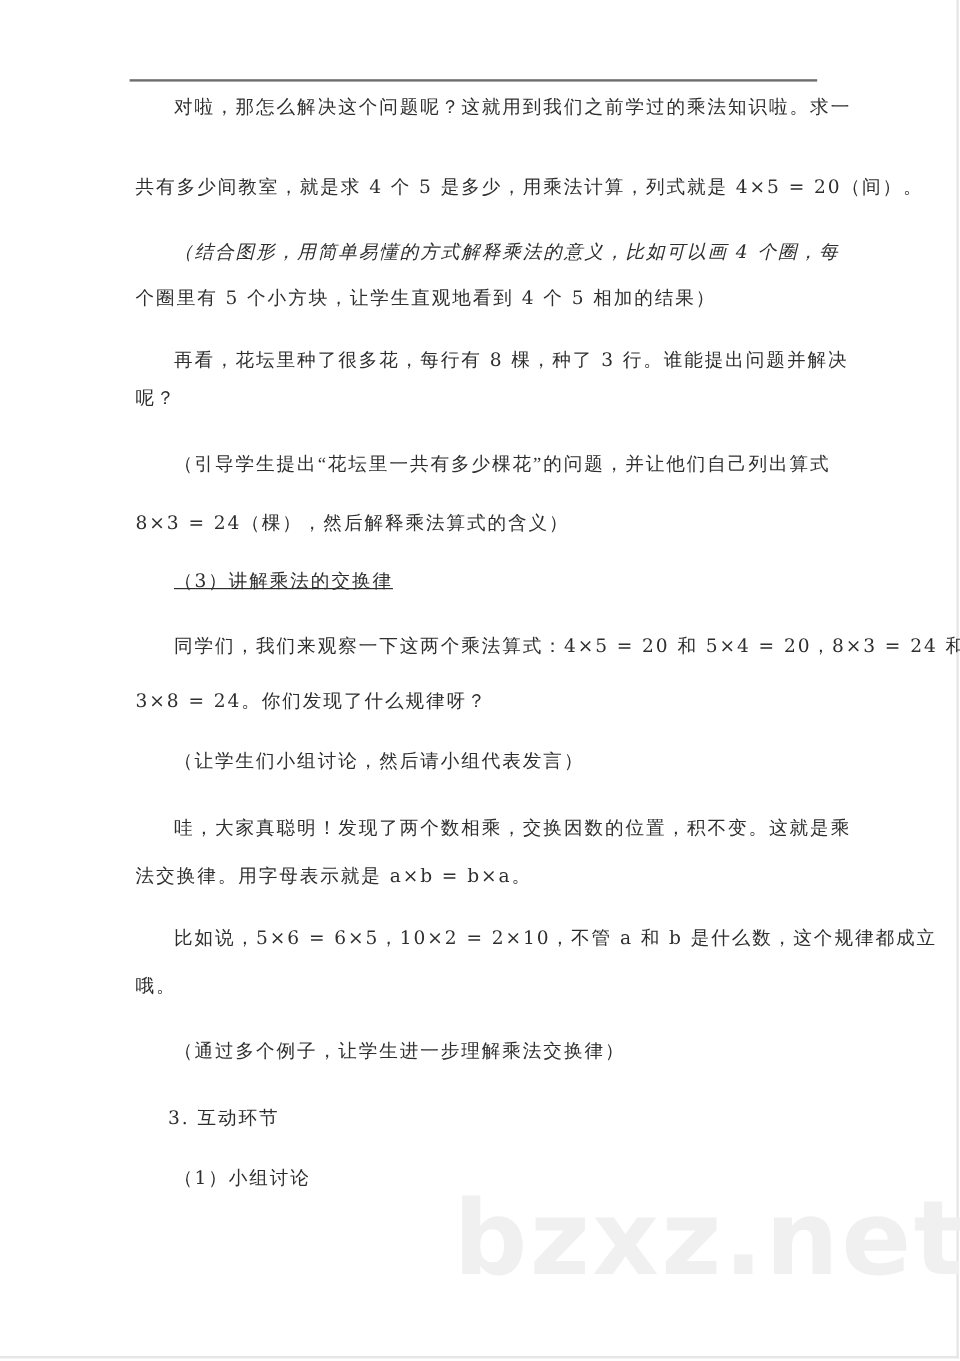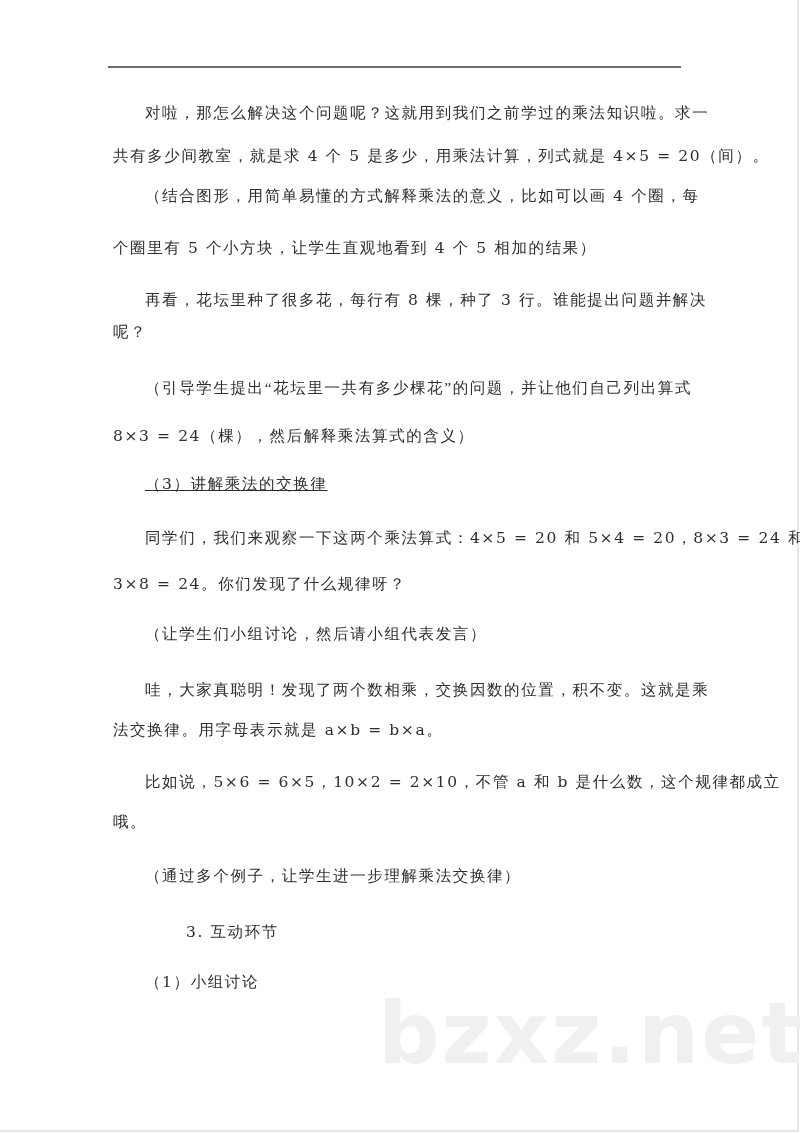--- a/index.html
+++ b/index.html
@@ -54,24 +54,24 @@
       user-select: none;
     }
   </style>
 </head>
 <body>
 
 <div class="page">
 
   <div class="header-rule"></div>
 
-  <div class="line" style="left:145px; top:103px;text-align:right;">对啦，那怎么解决这个问题呢？这就用到我们之前学过的乘法知识啦。求一</div>
+  <div class="line" style="left:145px; top:79px;text-align:right;">对啦，那怎么解决这个问题呢？这就用到我们之前学过的乘法知识啦。求一</div>
   <div class="line" style="left:113px; top:146px;">共有多少间教室，就是求 4 个 5 是多少，用乘法计算，列式就是 4×5 = 20（间）。</div>
 
-  <div class="line" style="left:145px; top:186px;">（结合图形，用简单易懂的方式解释乘法的意义，比如可以画 4 个圈，每</div>
+  <div class="line" style="left:145px; top:200px;font-style:italic;">（结合图形，用简单易懂的方式解释乘法的意义，比如可以画 4 个圈，每</div>
   <div class="line" style="left:113px; top:238px;text-align:center;">个圈里有 5 个小方块，让学生直观地看到 4 个 5 相加的结果）</div>
 
   <div class="line" style="left:145px; top:290px;">再看，花坛里种了很多花，每行有 8 棵，种了 3 行。谁能提出问题并解决</div>
   <div class="line" style="left:113px; top:322px;">呢？</div>
 
   <div class="line" style="left:145px; top:378px;font-family:Liberation Serif, serif;">（引导学生提出“花坛里一共有多少棵花”的问题，并让他们自己列出算式</div>
   <div class="line" style="left:113px; top:426px;">8×3 = 24（棵），然后解释乘法算式的含义）</div>
 
   <div class="line" style="left:145px; top:474px;text-decoration:underline;">（3）讲解乘法的交换律</div>
 
@@ -81,19 +81,19 @@
   <div class="line" style="left:145px; top:624px;">（让学生们小组讨论，然后请小组代表发言）</div>
 
   <div class="line" style="left:145px; top:680px;">哇，大家真聪明！发现了两个数相乘，交换因数的位置，积不变。这就是乘</div>
   <div class="line" style="left:113px; top:720px;">法交换律。用字母表示就是 a×b = b×a。</div>
 
   <div class="line" style="left:145px; top:772px;">比如说，5×6 = 6×5，10×2 = 2×10，不管 a 和 b 是什么数，这个规律都成立</div>
   <div class="line" style="left:113px; top:812px;">哦。</div>
 
   <div class="line" style="left:145px; top:866px;">（通过多个例子，让学生进一步理解乘法交换律）</div>
 
-  <div class="line" style="left:140px; top:922px;margin-left:46px;">3. 互动环节</div>
+  <div class="line" style="left:140px; top:922px;">3. 互动环节</div>
 
   <div class="line" style="left:145px; top:972px;">（1）小组讨论</div>
 
   <div class="watermark">bzxz.net</div>
 
 </div>
 
 </body></html>

